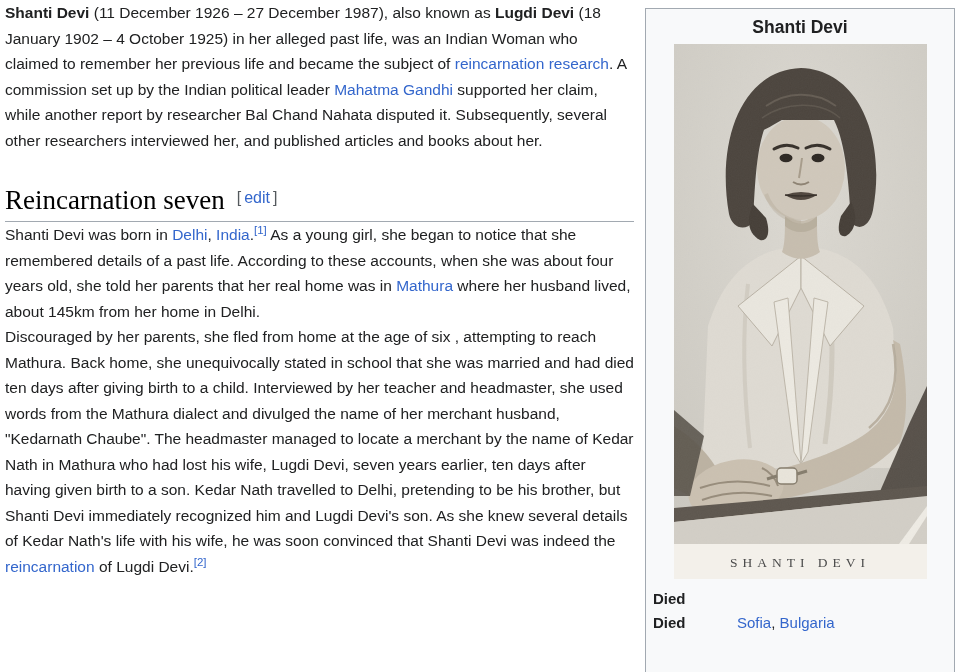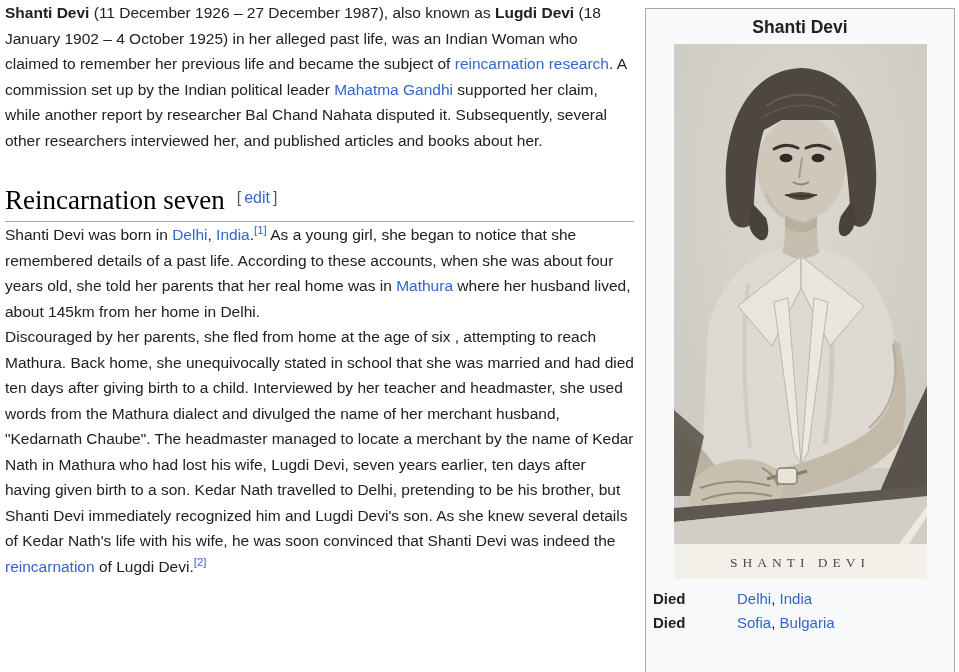--- a/index.html
+++ b/index.html
@@ -158,21 +158,20 @@
 
       <rect y="500" width="253" height="35" fill="#f3f0ea"></rect>
     </svg>
     <div class="photo-caption">SHANTI DEVI</div>
   </div>
 
   <div class="ib-rows">
     <div class="ib-row">
       <div class="ib-label">Died</div>
       <div class="ib-value">
-        <div><a>Delhi</a><span>, </span><a>India</a></div>
       </div>
     </div>
     <div class="ib-row">
       <div class="ib-label">Died</div>
       <div class="ib-value">
         <div><a>Sofia</a><span>, </span><a>Bulgaria</a></div>
       </div>
     </div>
   </div>
 </aside>

